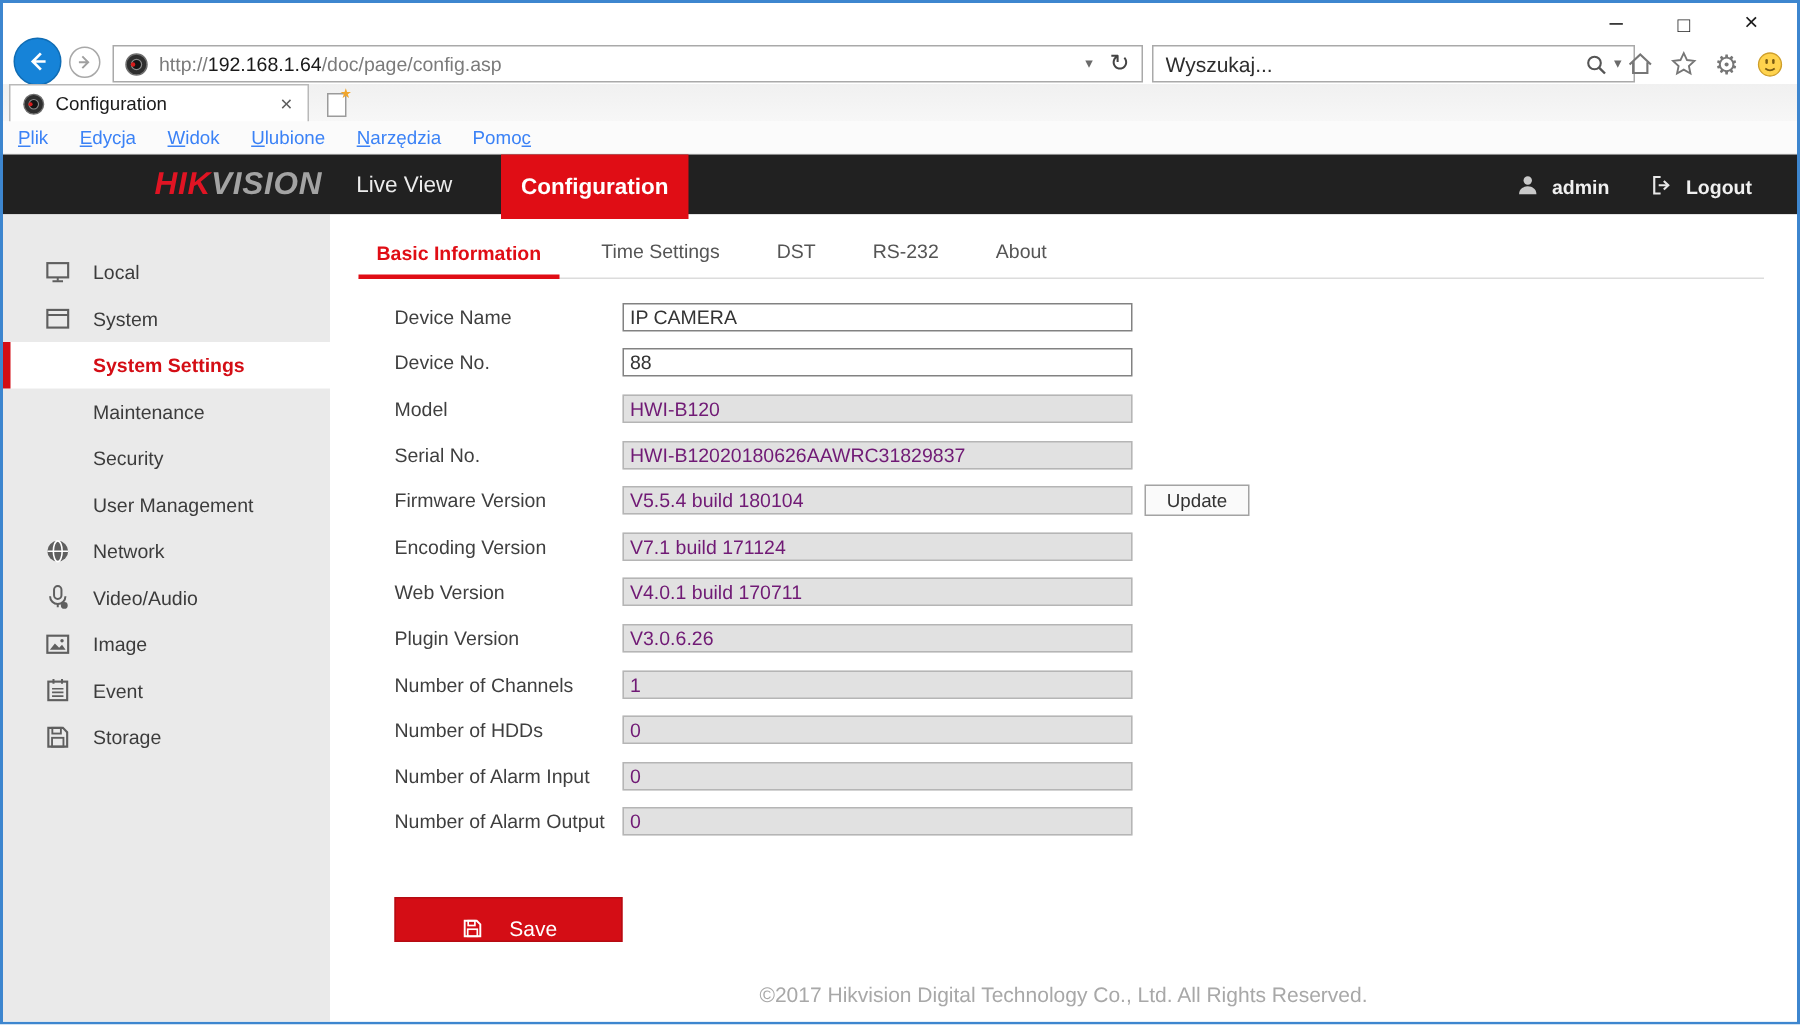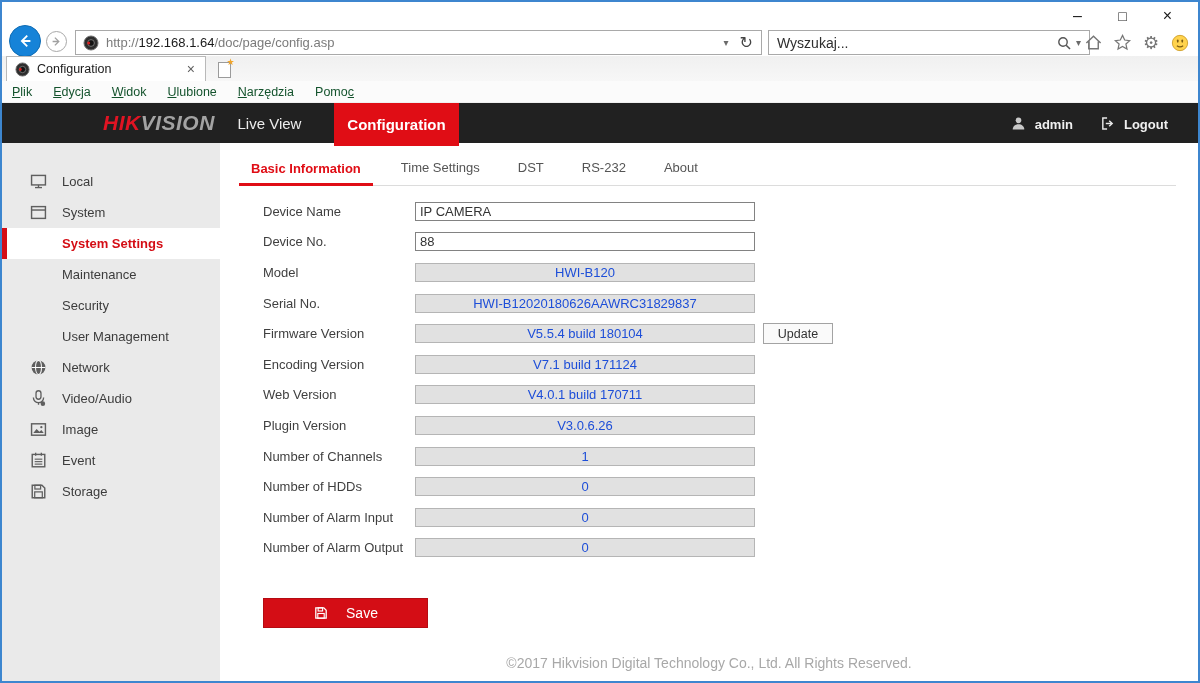--- a/index.html
+++ b/index.html
@@ -44,21 +44,21 @@
                 border:1px solid #b9b9b9; border-bottom:none; display:flex; align-items:center; padding:0 8px; }
   .tab-active .t-title { font-size:12.5px; color:#1a1a1a; margin-left:7px; flex:1; }
   .tab-close { color:#5f5f5f; font-size:14px; padding:0 2px; }
   .newtab-btn { position:absolute; left:210px; top:3px; width:24px; height:21px; display:flex;
                 align-items:center; justify-content:center; }
   .newtab-page { position:relative; width:13px; height:16px; background:#fff; border:1px solid #9b9b9b; }
   .newtab-star { position:absolute; right:-5px; top:-6px; color:#f0a52c; font-size:9px; }
 
   .menurow { position:absolute; left:2px; right:2px; top:81px; height:22px; background:#fbfbfb;
              display:flex; align-items:center; padding-left:10px; border-bottom:1px solid #f0f0f0; }
-  .menu-item { font-size:12.5px; color:#14532d; margin-right:21px; }
+  .menu-item { font-size:12.5px; color:#3b82f6; margin-right:21px; }
 
   
   .appheader { position:absolute; left:2px; right:2px; top:103px; height:40px; background:#212121; }
   .brand { position:absolute; left:57px; top:0; height:40px; display:flex; align-items:center;
            font-style:italic; font-weight:bold; font-size:21px; letter-spacing:0.5px; }
   .brand .b1 { color:#e01423;margin-left:44px; }
   .brand .b2 { color:#a3a3a3; }
   .hnav-item { position:absolute; top:0; height:40px; display:flex; align-items:center; justify-content:center;
                font-size:15px; color:#ececec; }
   .hnav-live { left:205px; width:125px; }
@@ -81,27 +81,27 @@
            display:flex; align-items:flex-end; }
   .ctab { font-size:13px; color:#555; padding:0 12px 10px 12px; margin-right:14px; }
   .ctab.active { color:#e00d15; font-weight:bold; border-bottom:3px solid #e00d15; padding-bottom:7px;
                  margin-bottom:-1px; margin-right:16px; }
 
   .form { position:absolute; left:43px; top:53px; }
   .form-row { height:30.6px; display:flex; align-items:center; }
   .f-label { width:152px; font-size:13px; color:#3f3f3f; flex:0 0 auto; }
   .f-input { width:340px; height:19px; border:1px solid #828282; background:#fff; font-size:13px;
              color:#333; padding:0 4px; font-family:inherit; }
-  .f-input.ro { background:#e1e1e1; border:1px solid #b5b5b5; color:#1d4ed8;text-align:center; }
+  .f-input.ro { background:#e1e1e1; border:1px solid #b5b5b5; color:#701a75; }
   .update-btn { margin-left:8px; width:70px; height:21px; background:#fafafa; border:1px solid #a3a3a3;
                 font-size:12.5px; color:#333; font-family:inherit; }
 
-  .save-btn { position:absolute; left:43px; top:455px; width:165px; height:30px; background:#d40d15;
+  .save-btn { position:absolute; left:43px; top:455px; width:152px; height:30px; background:#d40d15;
               border:1px solid #b50b12; color:#fff; font-size:14px; font-family:inherit;
-              display:flex; align-items:center; justify-content:center; gap:17px; }
+              display:flex; align-items:flex-end; justify-content:center; gap:17px; }
   .footer { position:absolute; left:0; right:0; top:512px; text-align:center; font-size:14px; color:#a8a8a8; }
 </style>
 </head>
 <body>
 
 <div id="screen">
 
   <div class="titlebar">
     <div class="win-controls">
       <div class="win-btn">–</div>

